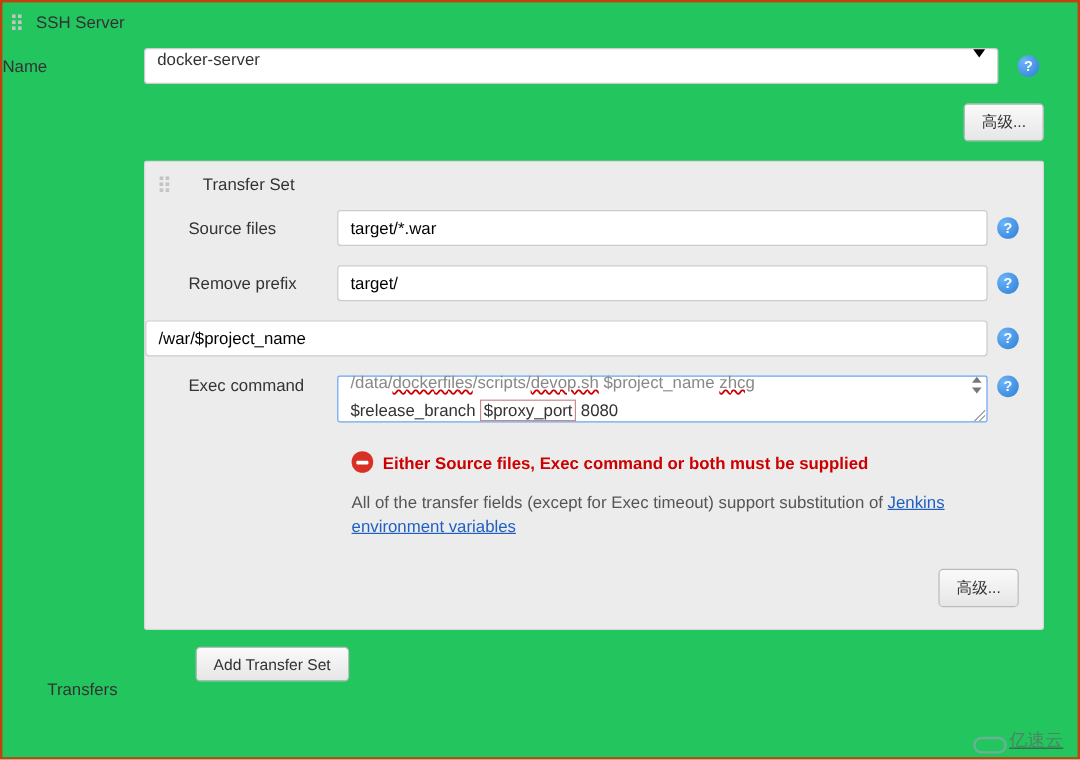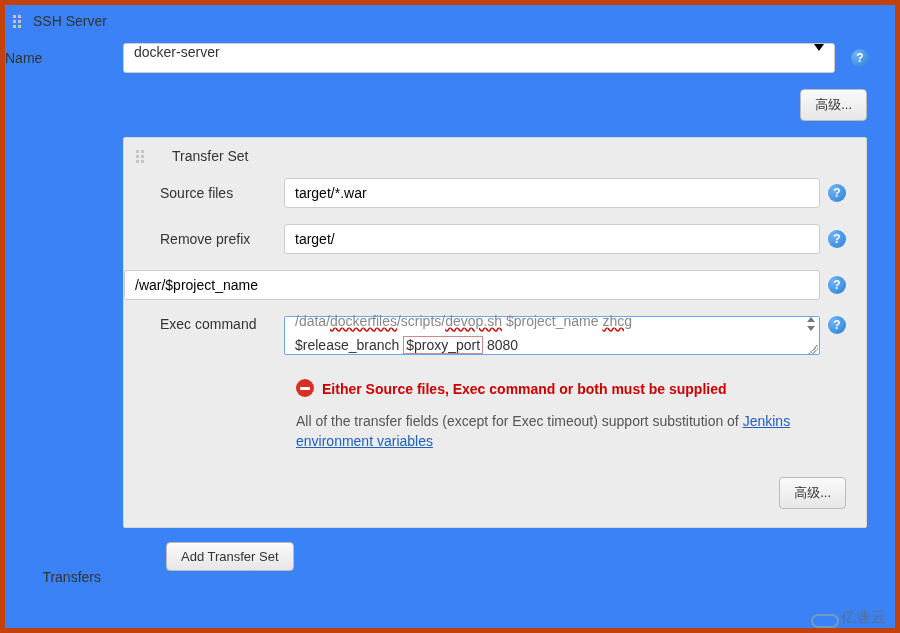--- a/index.html
+++ b/index.html
@@ -7,22 +7,22 @@
   font-family: Arial, Helvetica, sans-serif;
   font-size: 14px;
   color: #333;
   background: #f3f3f3;
   width: 900px;
   height: 633px;
   position: relative;
   overflow: hidden;
 }
 .outer-panel {
-  border: 5px solid #c2410c;
-  background: #3b82f6;
+  border: 2px solid #c2410c;
+  background: #22c55e;
   min-height: 633px;
 }
 .section-header {
   display: flex;
   align-items: center;
   padding: 8px 6px;
   font-size: 14px;
   color: #333;
   gap: 6px;
 }
@@ -181,20 +181,21 @@
 .inner-button-row {
   display: flex; justify-content: flex-end;
   padding: 18px 20px 18px 0;
 }
 .add-row { padding: 14px 0 14px 0; }
 .watermark {
   position: absolute;
   right: 14px; bottom: 6px;
   display: flex; align-items: center; gap: 4px;
   opacity: 0.7;
+  text-decoration: underline;
 }
 .cloud {
   width: 28px; height: 18px; position: relative;
 }
 .cloud::before {
   content:''; position:absolute; left:2px; top:5px; width:24px; height:10px;
   border: 2px solid #8aa; border-radius: 10px;
 }
 .wm-text { font-size: 15px; color: #666; font-family: "Microsoft YaHei", Arial; }
 .scroll-arrows {

